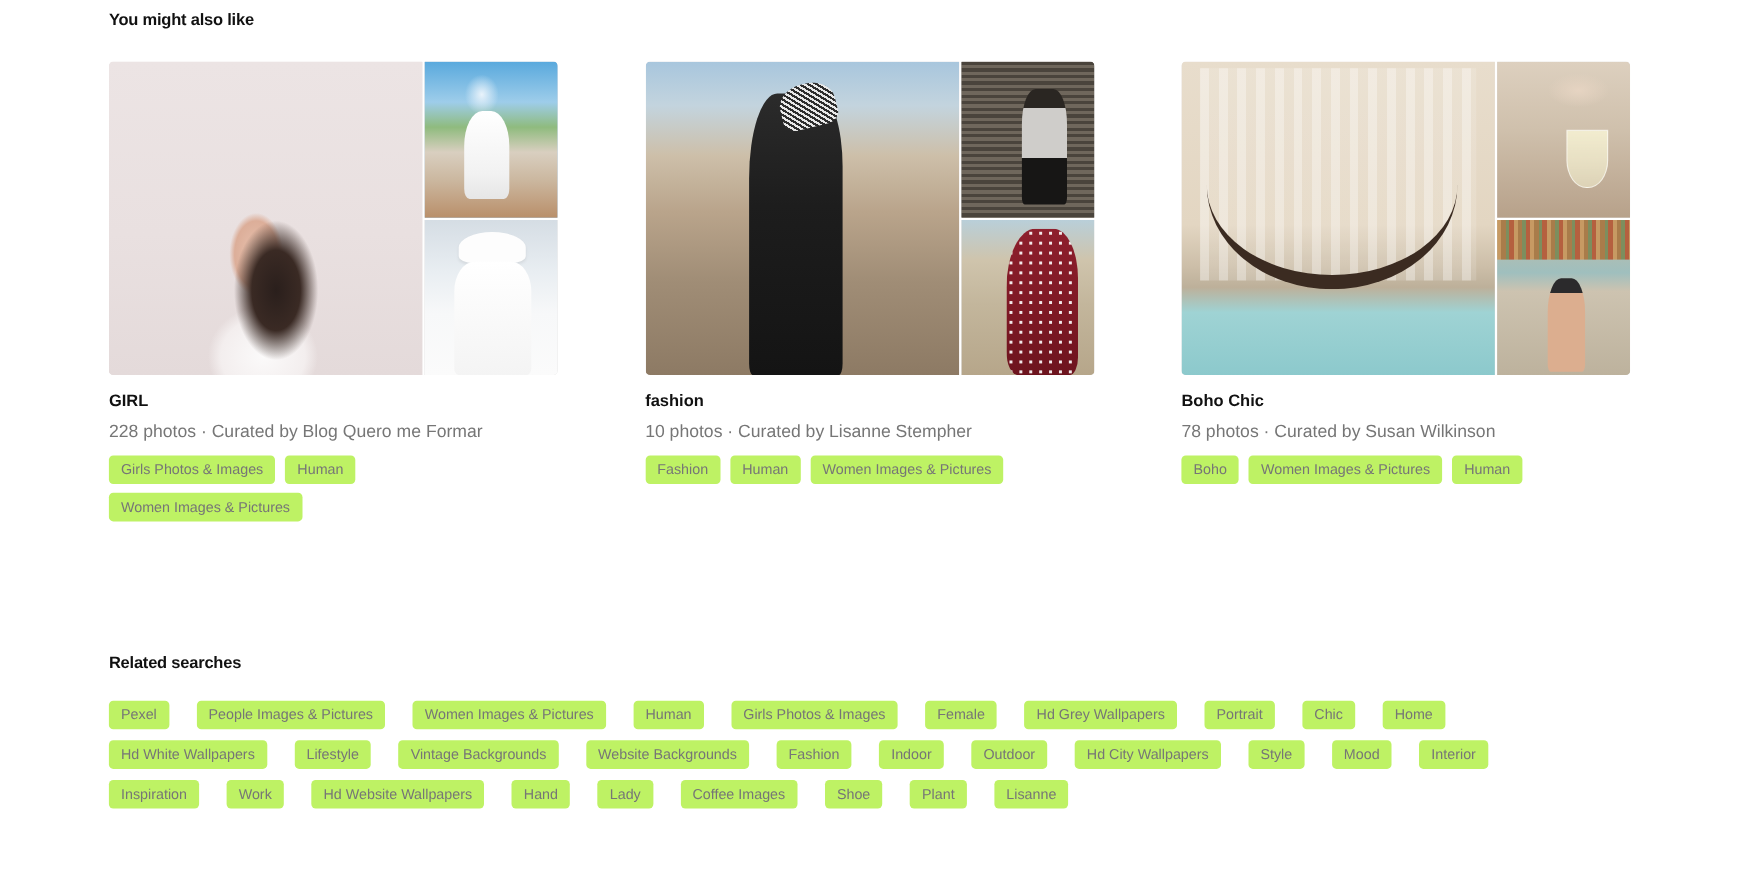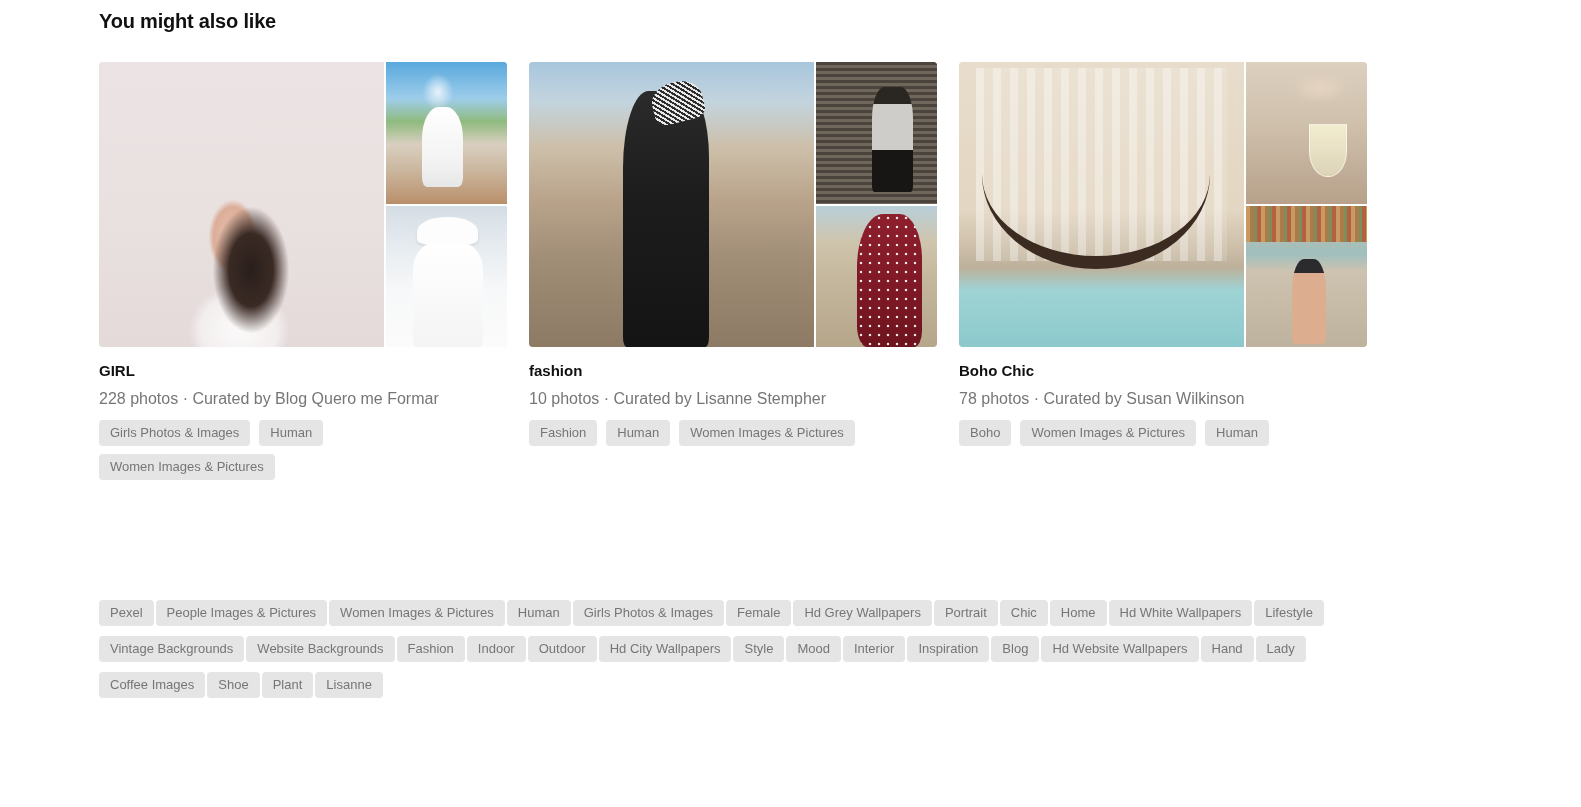--- a/index.html
+++ b/index.html
@@ -16,33 +16,34 @@
     overflow: hidden;
     position: relative;
   }
 
   .page {
     padding: 0 99px;
   }
 
   
   .section-title {
-    font-size: 20px;
+    font-size: 15px;
     font-weight: bold;
     color: #111111;
     letter-spacing: -0.2px;
     margin: 0;
   }
   .suggestions-title { padding-top: 10px; }
 
   
   .collections-grid {
     display: flex;
     gap: 22px;
     margin-top: 29px;
+    justify-content: space-between;
   }
   .collection-card {
     width: 408px;
     flex: 0 0 408px;
     cursor: pointer;
   }
 
   
   .mosaic {
     display: flex;
@@ -247,36 +248,36 @@
     gap: 8px 9px;
     margin-top: 12px;
   }
 
   
   .chip {
     display: inline-flex;
     align-items: center;
     height: 26px;
     padding: 0 11px;
-    background: #e5e5e5;
+    background: #bef264;
     border-radius: 4px;
     font-size: 13px;
     color: #767676;
     white-space: nowrap;
     text-decoration: none;
     line-height: 26px;
   }
 
   
   .related-section { margin-top: 120px; }
   .related-title { margin-bottom: 26px; }
   .related-tags {
     display: flex;
     flex-wrap: wrap;
-    gap: 10px 2px;
+    gap: 10px 25px;
     max-width: 1270px;
   }
 </style>
 </head>
 <body>
 
 <div class="page">
 
   <section>
     <h2 class="section-title suggestions-title">You might also like</h2>
@@ -349,20 +350,21 @@
           <a class="chip">Boho</a>
           <a class="chip">Women Images &amp; Pictures</a>
           <a class="chip">Human</a>
         </div>
       </div>
 
     </div>
   </section>
 
   <section class="related-section">
+    <h2 class="section-title related-title">Related searches</h2>
     <div class="related-tags">
       <a class="chip">Pexel</a>
       <a class="chip">People Images &amp; Pictures</a>
       <a class="chip">Women Images &amp; Pictures</a>
       <a class="chip">Human</a>
       <a class="chip">Girls Photos &amp; Images</a>
       <a class="chip">Female</a>
       <a class="chip">Hd Grey Wallpapers</a>
       <a class="chip">Portrait</a>
       <a class="chip">Chic</a>
@@ -372,21 +374,21 @@
       <a class="chip">Vintage Backgrounds</a>
       <a class="chip">Website Backgrounds</a>
       <a class="chip">Fashion</a>
       <a class="chip">Indoor</a>
       <a class="chip">Outdoor</a>
       <a class="chip">Hd City Wallpapers</a>
       <a class="chip">Style</a>
       <a class="chip">Mood</a>
       <a class="chip">Interior</a>
       <a class="chip">Inspiration</a>
-      <a class="chip">Blog</a>
+      <a class="chip">Work</a>
       <a class="chip">Hd Website Wallpapers</a>
       <a class="chip">Hand</a>
       <a class="chip">Lady</a>
       <a class="chip">Coffee Images</a>
       <a class="chip">Shoe</a>
       <a class="chip">Plant</a>
       <a class="chip">Lisanne</a>
     </div>
   </section>
 

